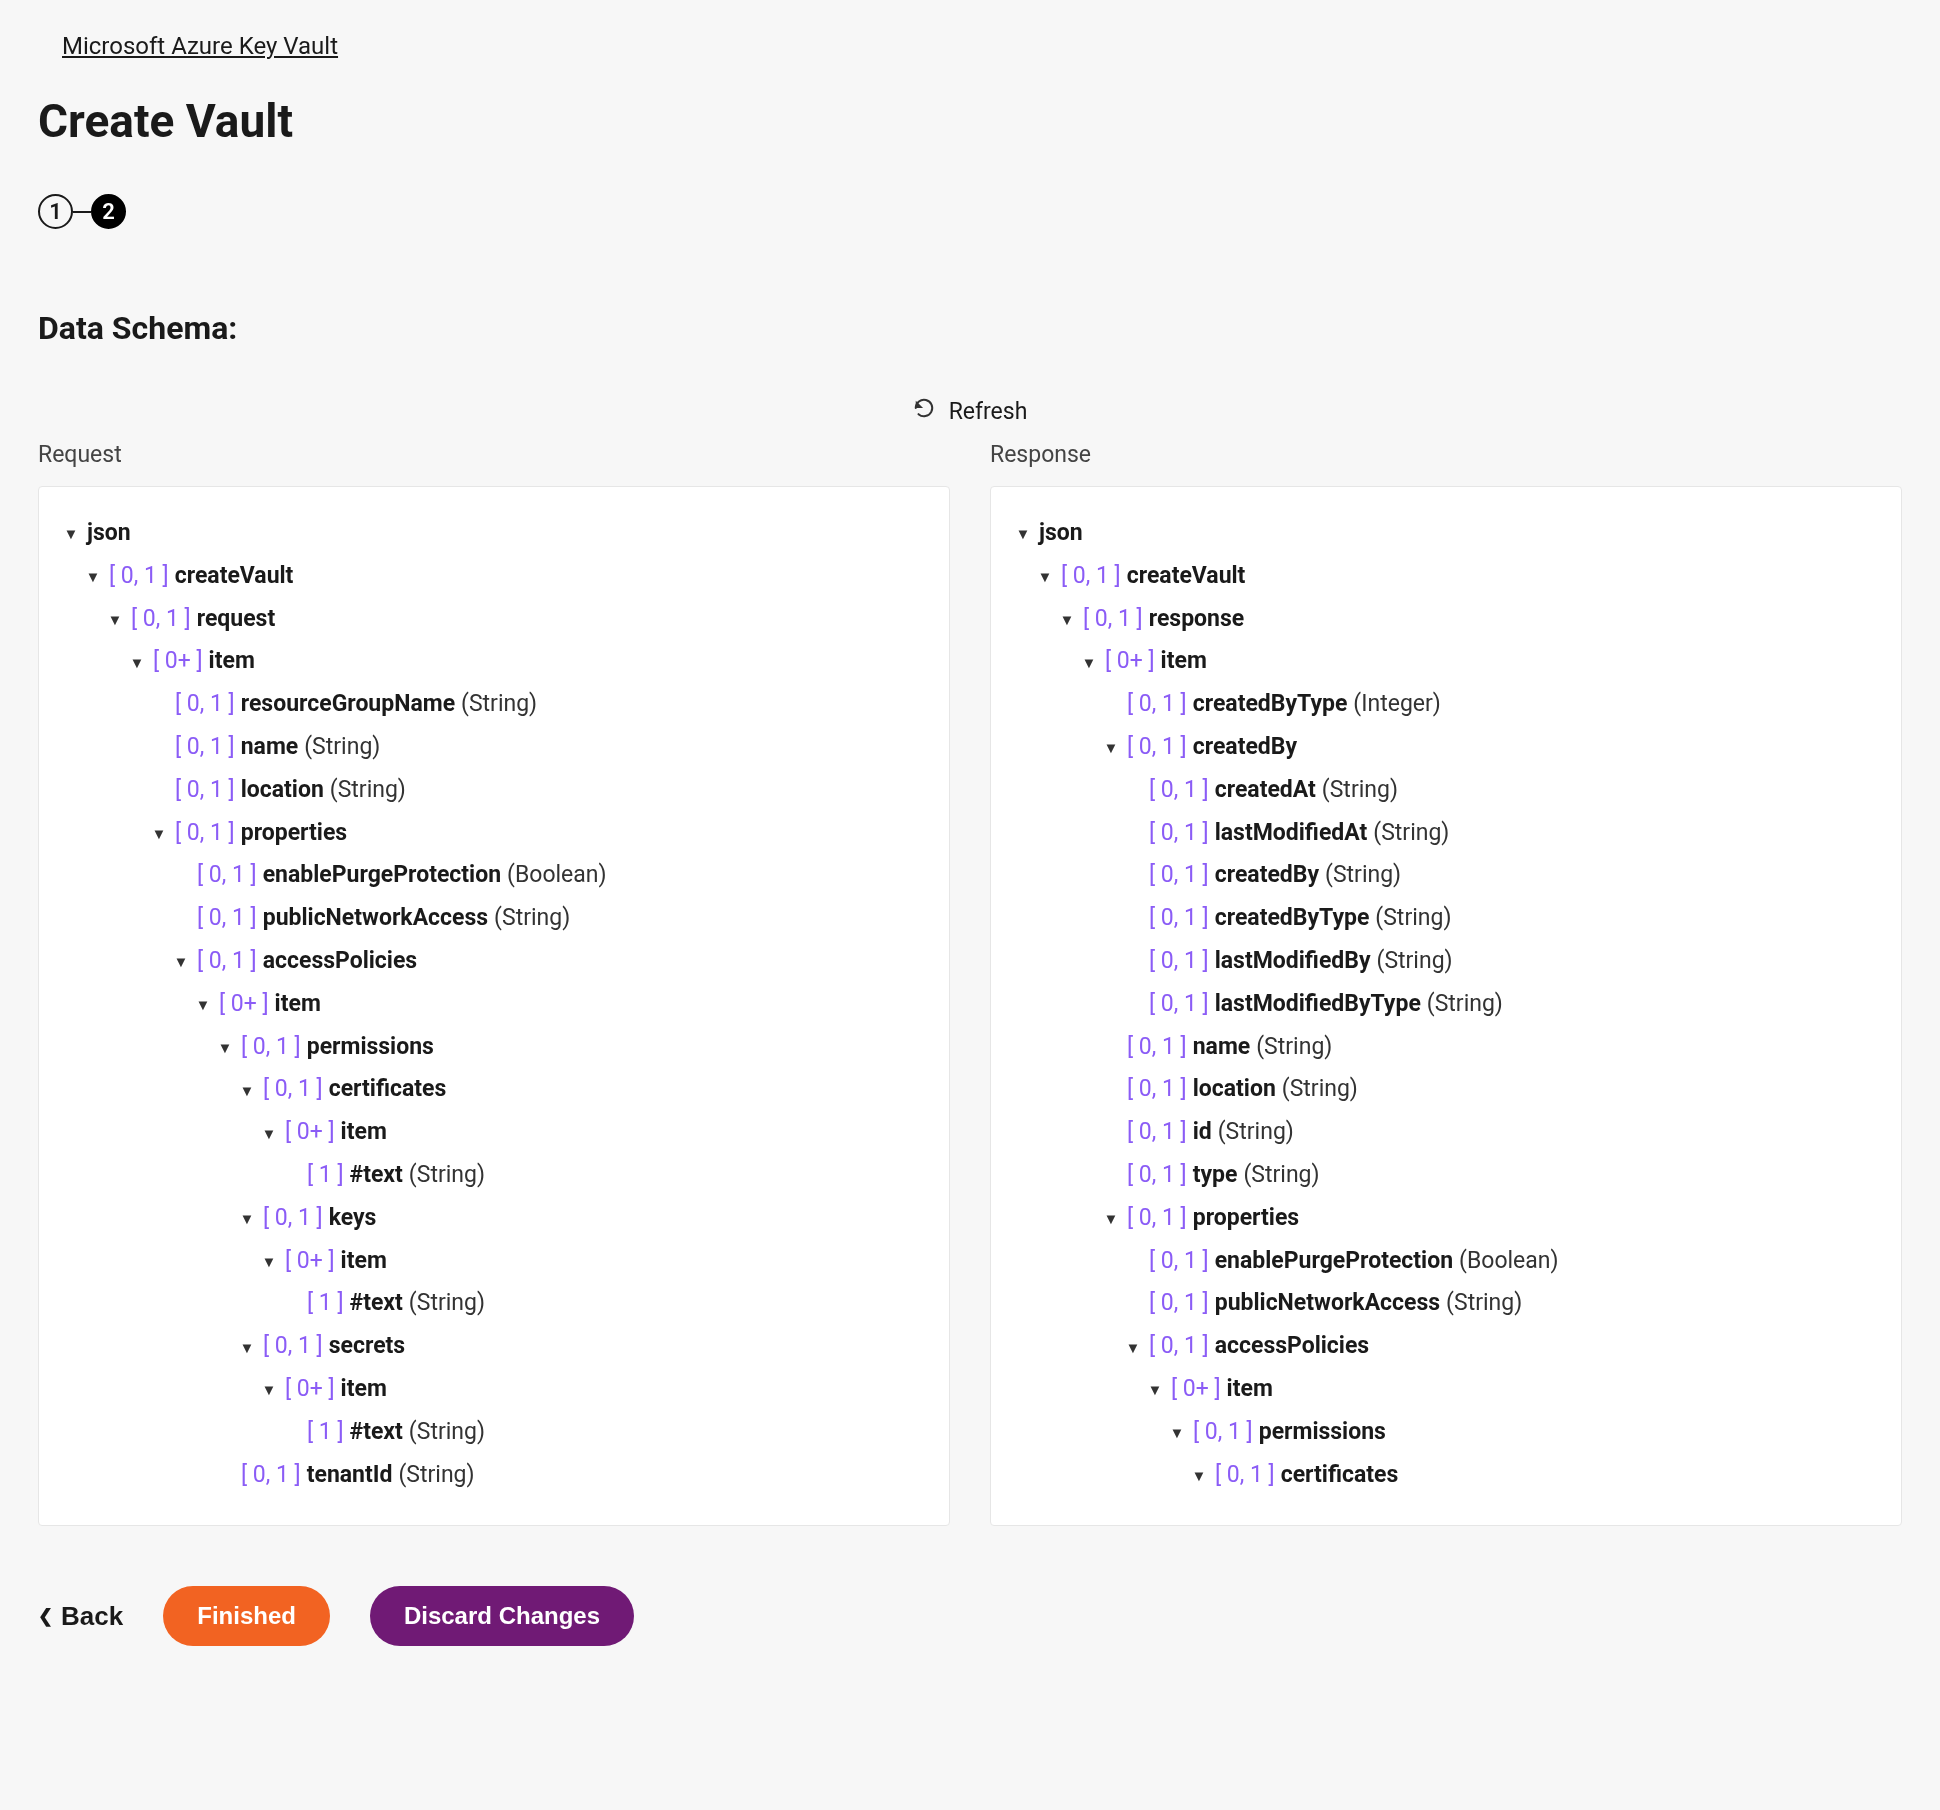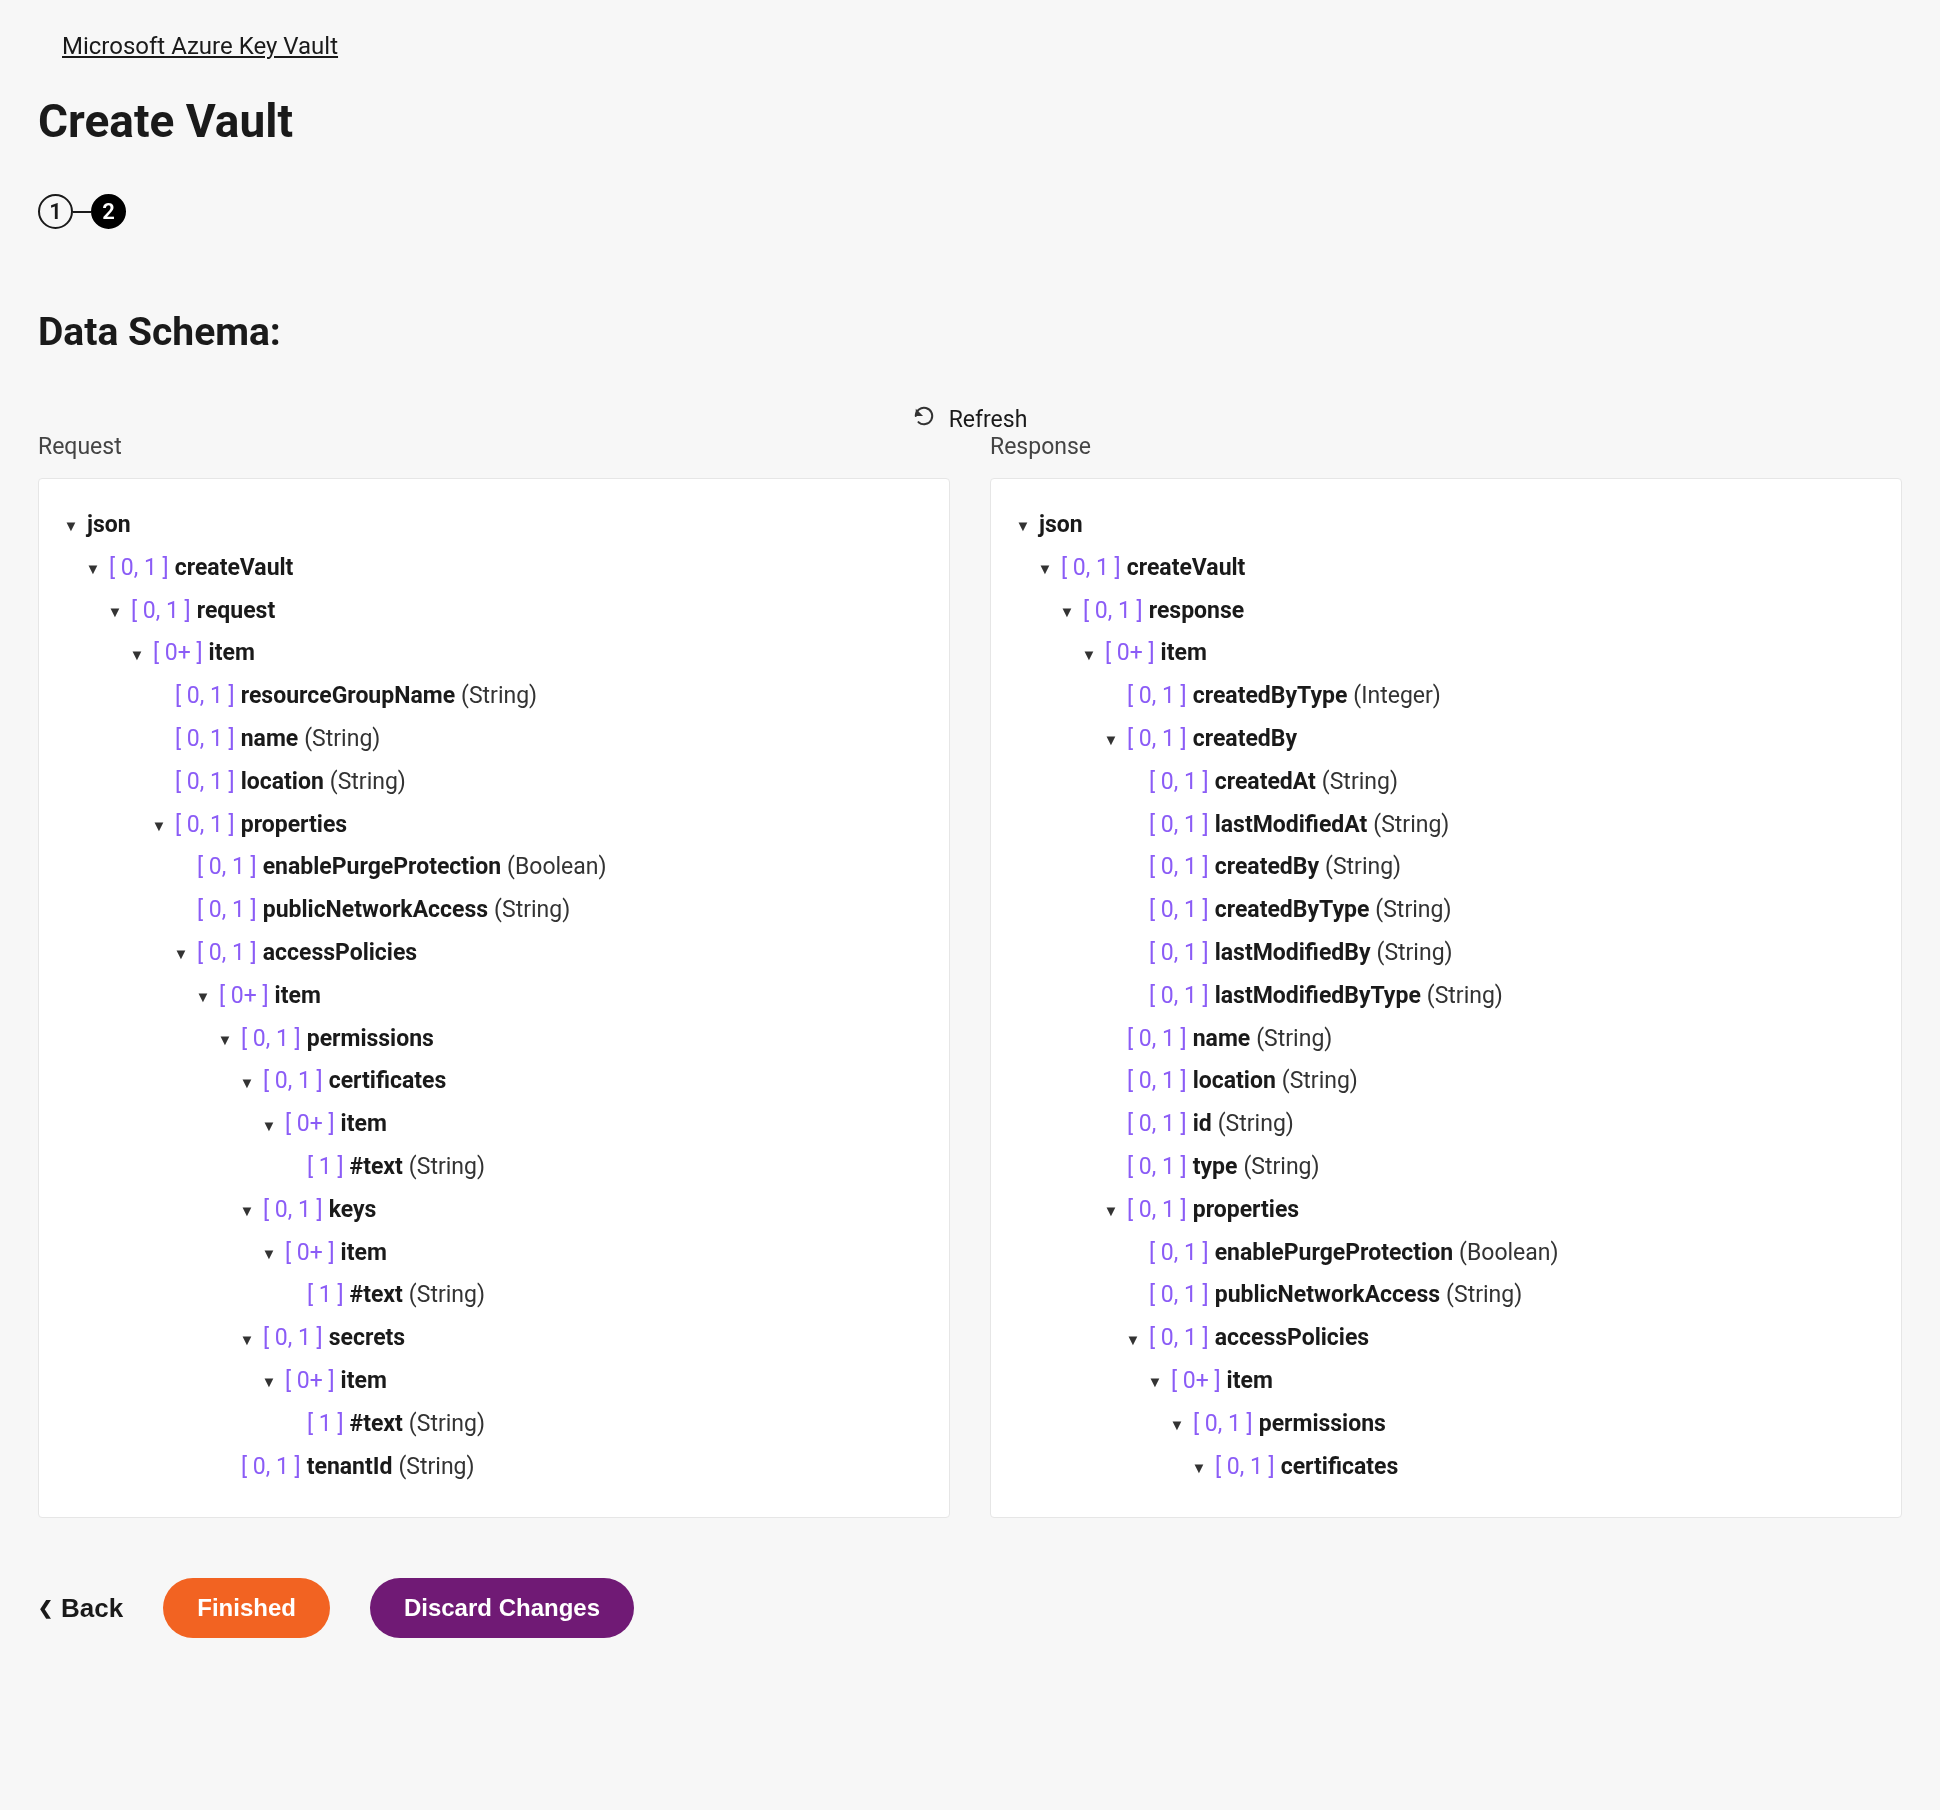--- a/index.html
+++ b/index.html
@@ -45,21 +45,21 @@
   background: #000;
   color: #fff;
   border: 2px solid #000;
 }
 .step-connector {
   width: 18px;
   height: 2px;
   background: #1a1a1a;
 }
 .section-title {
-  font-size: 39px;
+  font-size: 32px;
   font-weight: 700;
   margin-top: 80px;
 }
 .refresh-row {
   display: flex;
   justify-content: center;
   align-items: center;
   margin-top: 50px;
   gap: 14px;
   font-size: 23px;
@@ -67,20 +67,21 @@
 .refresh-icon-svg {
   width: 22px;
   height: 22px;
   stroke: #333;
   fill: none;
   stroke-width: 2.2;
 }
 .columns {
   display: flex;
   gap: 40px;
+  margin-top: 16px;
   align-items: center;
 }
 .col { flex: 1; min-width: 0; }
 .col-label {
   font-size: 23px;
   font-weight: 400;
   color: #444;
   margin-bottom: 18px;
 }
 .tree-card {

